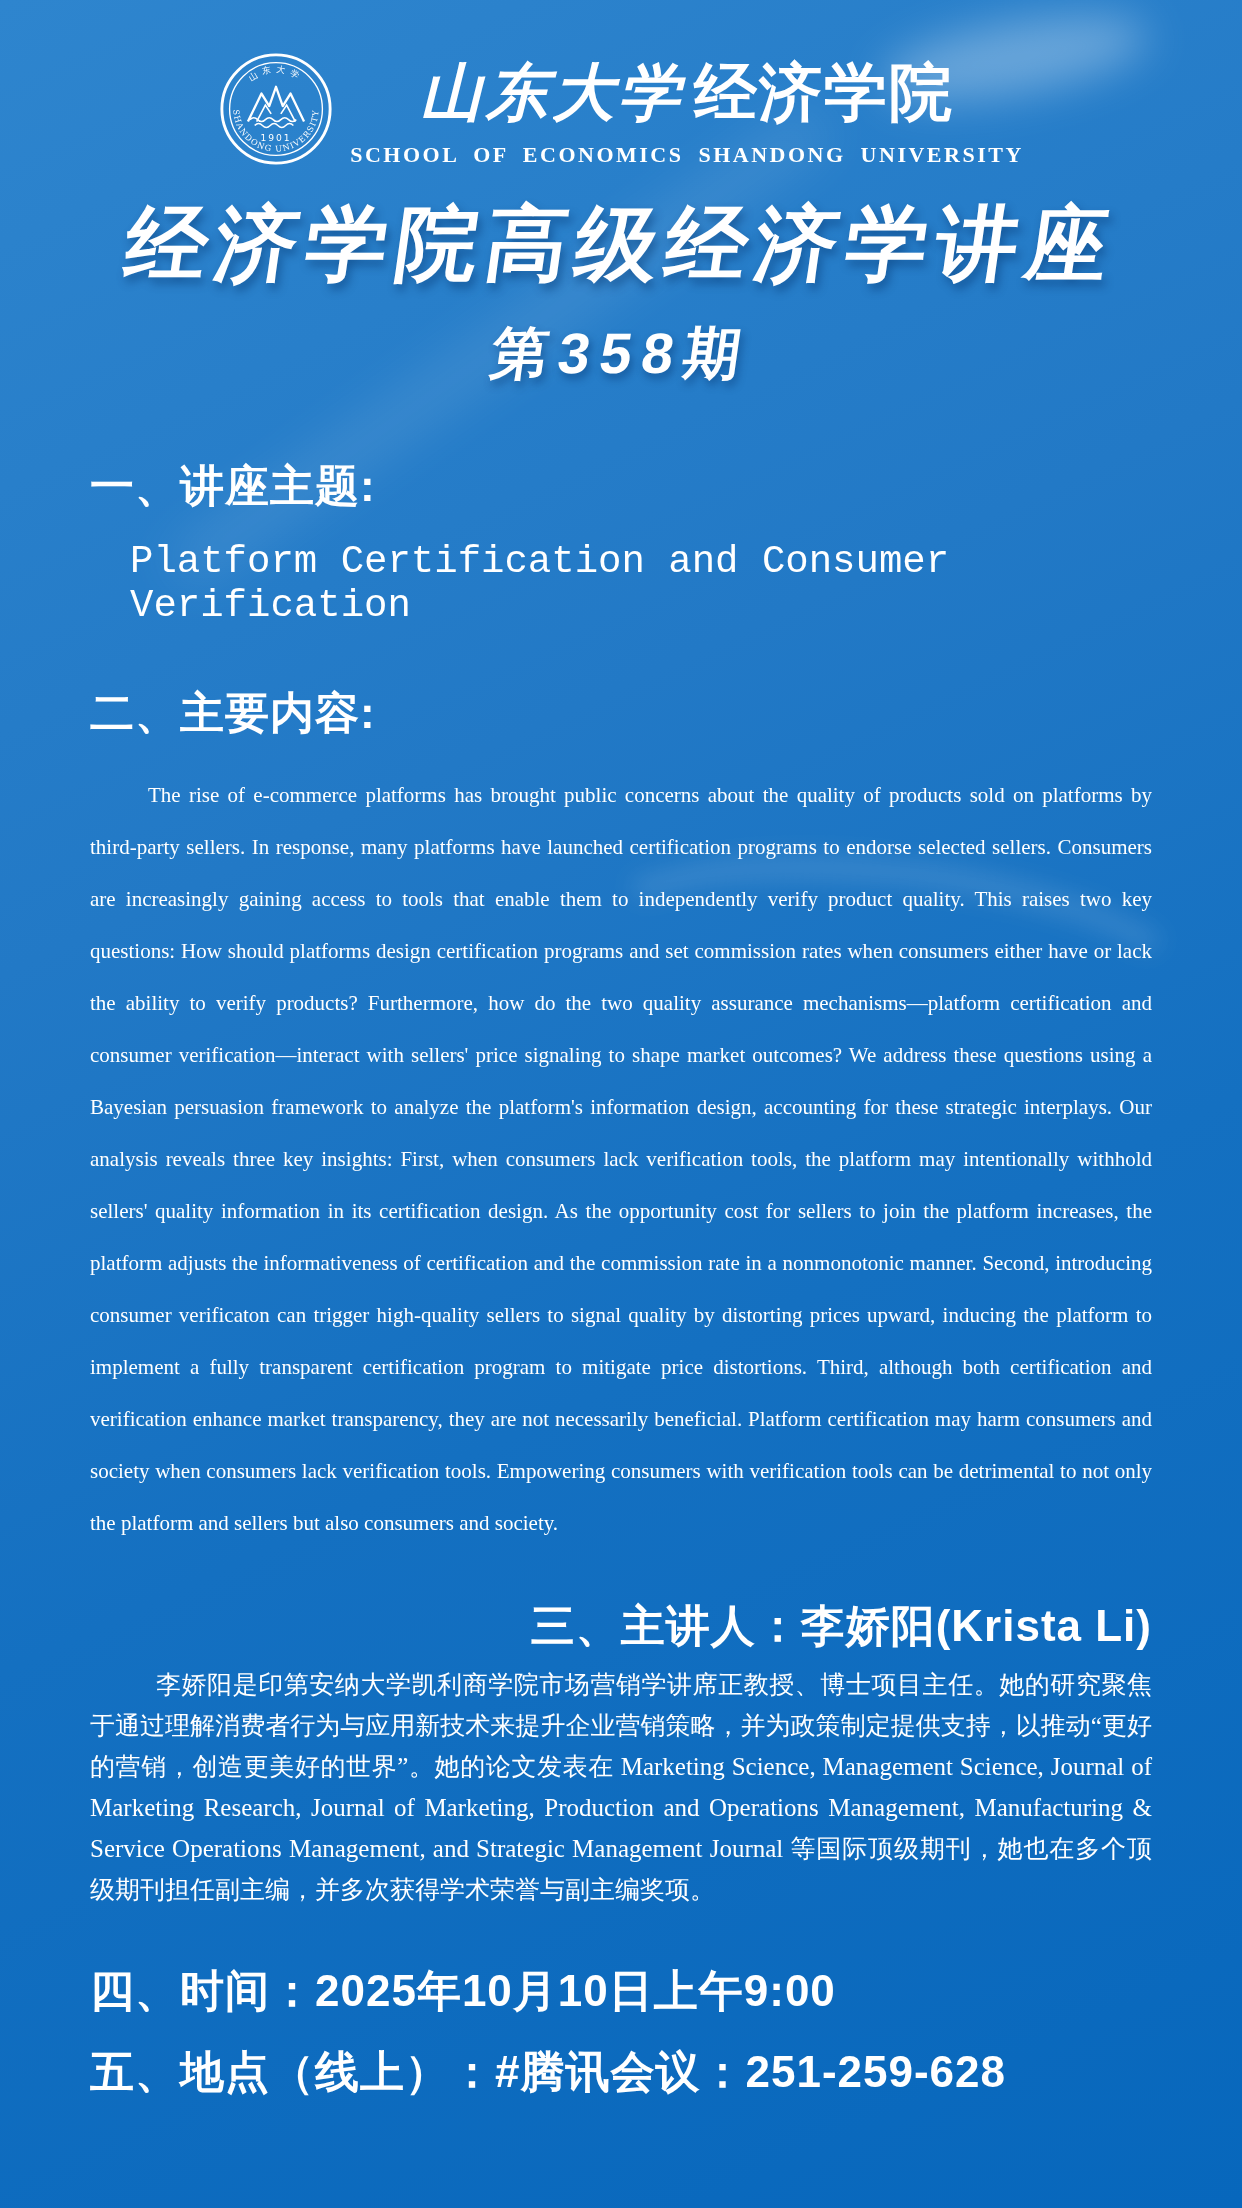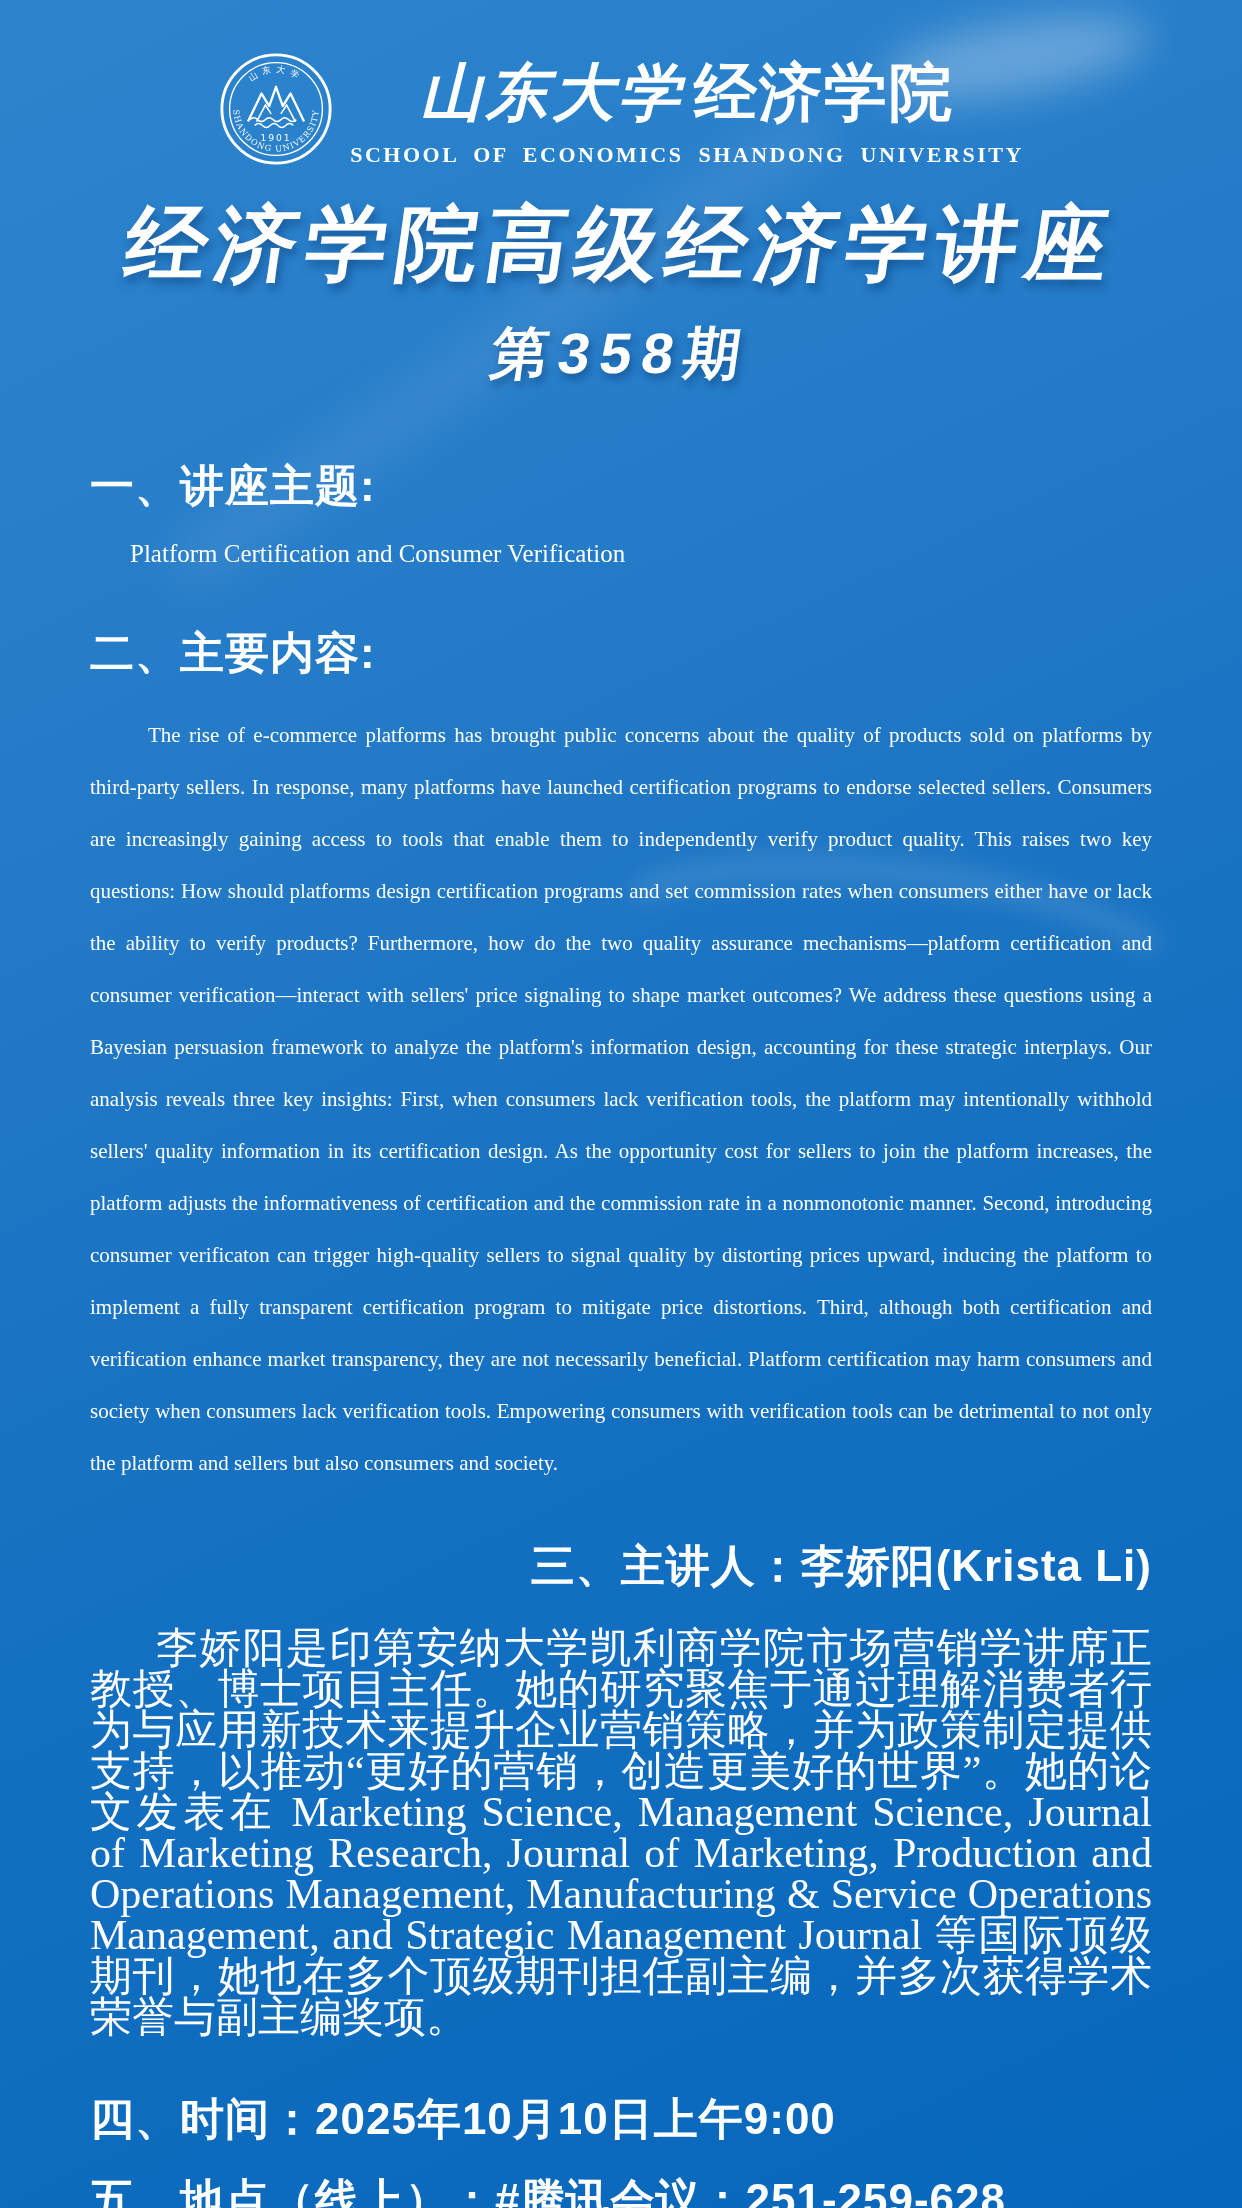--- a/index.html
+++ b/index.html
@@ -70,33 +70,33 @@
 
   
   .sections { padding: 0 90px; text-align: left; }
   .sec-heading {
     font-size: 44px; font-weight: 800; letter-spacing: 1px;
     font-family: "Liberation Sans", sans-serif;
   }
   .h-topic    { margin-top: 64px; }
   .topic-text {
     margin-top: 24px; margin-left: 40px;
-    font-size: 25px; font-family: Liberation Serif, serif; font-weight: 400;
+    font-size: 39px; font-family: Liberation Mono, monospace; font-weight: 400;
   }
   .h-content  { margin-top: 56px; }
   .abstract {
     margin-top: 26px;
     font-size: 21px; line-height: 52px;
     text-align: justify; text-indent: 58px;
     font-family: "Liberation Serif", serif;
   }
   .h-speaker  { margin-top: 48px; text-align: right; }
   .bio {
-    margin-top: 32px;
-    font-size: 42px; line-height: 41px;
+    margin-top: 8px;
+    font-size: 25px; line-height: 41px;
     text-align: justify; text-indent: 66px;
     font-family: "Liberation Serif", serif;
   }
   .h-time     { margin-top: 52px; }
   .h-location { margin-top: 22px; }
 </style>
 </head>
 <body>
 
 <div class="page">

